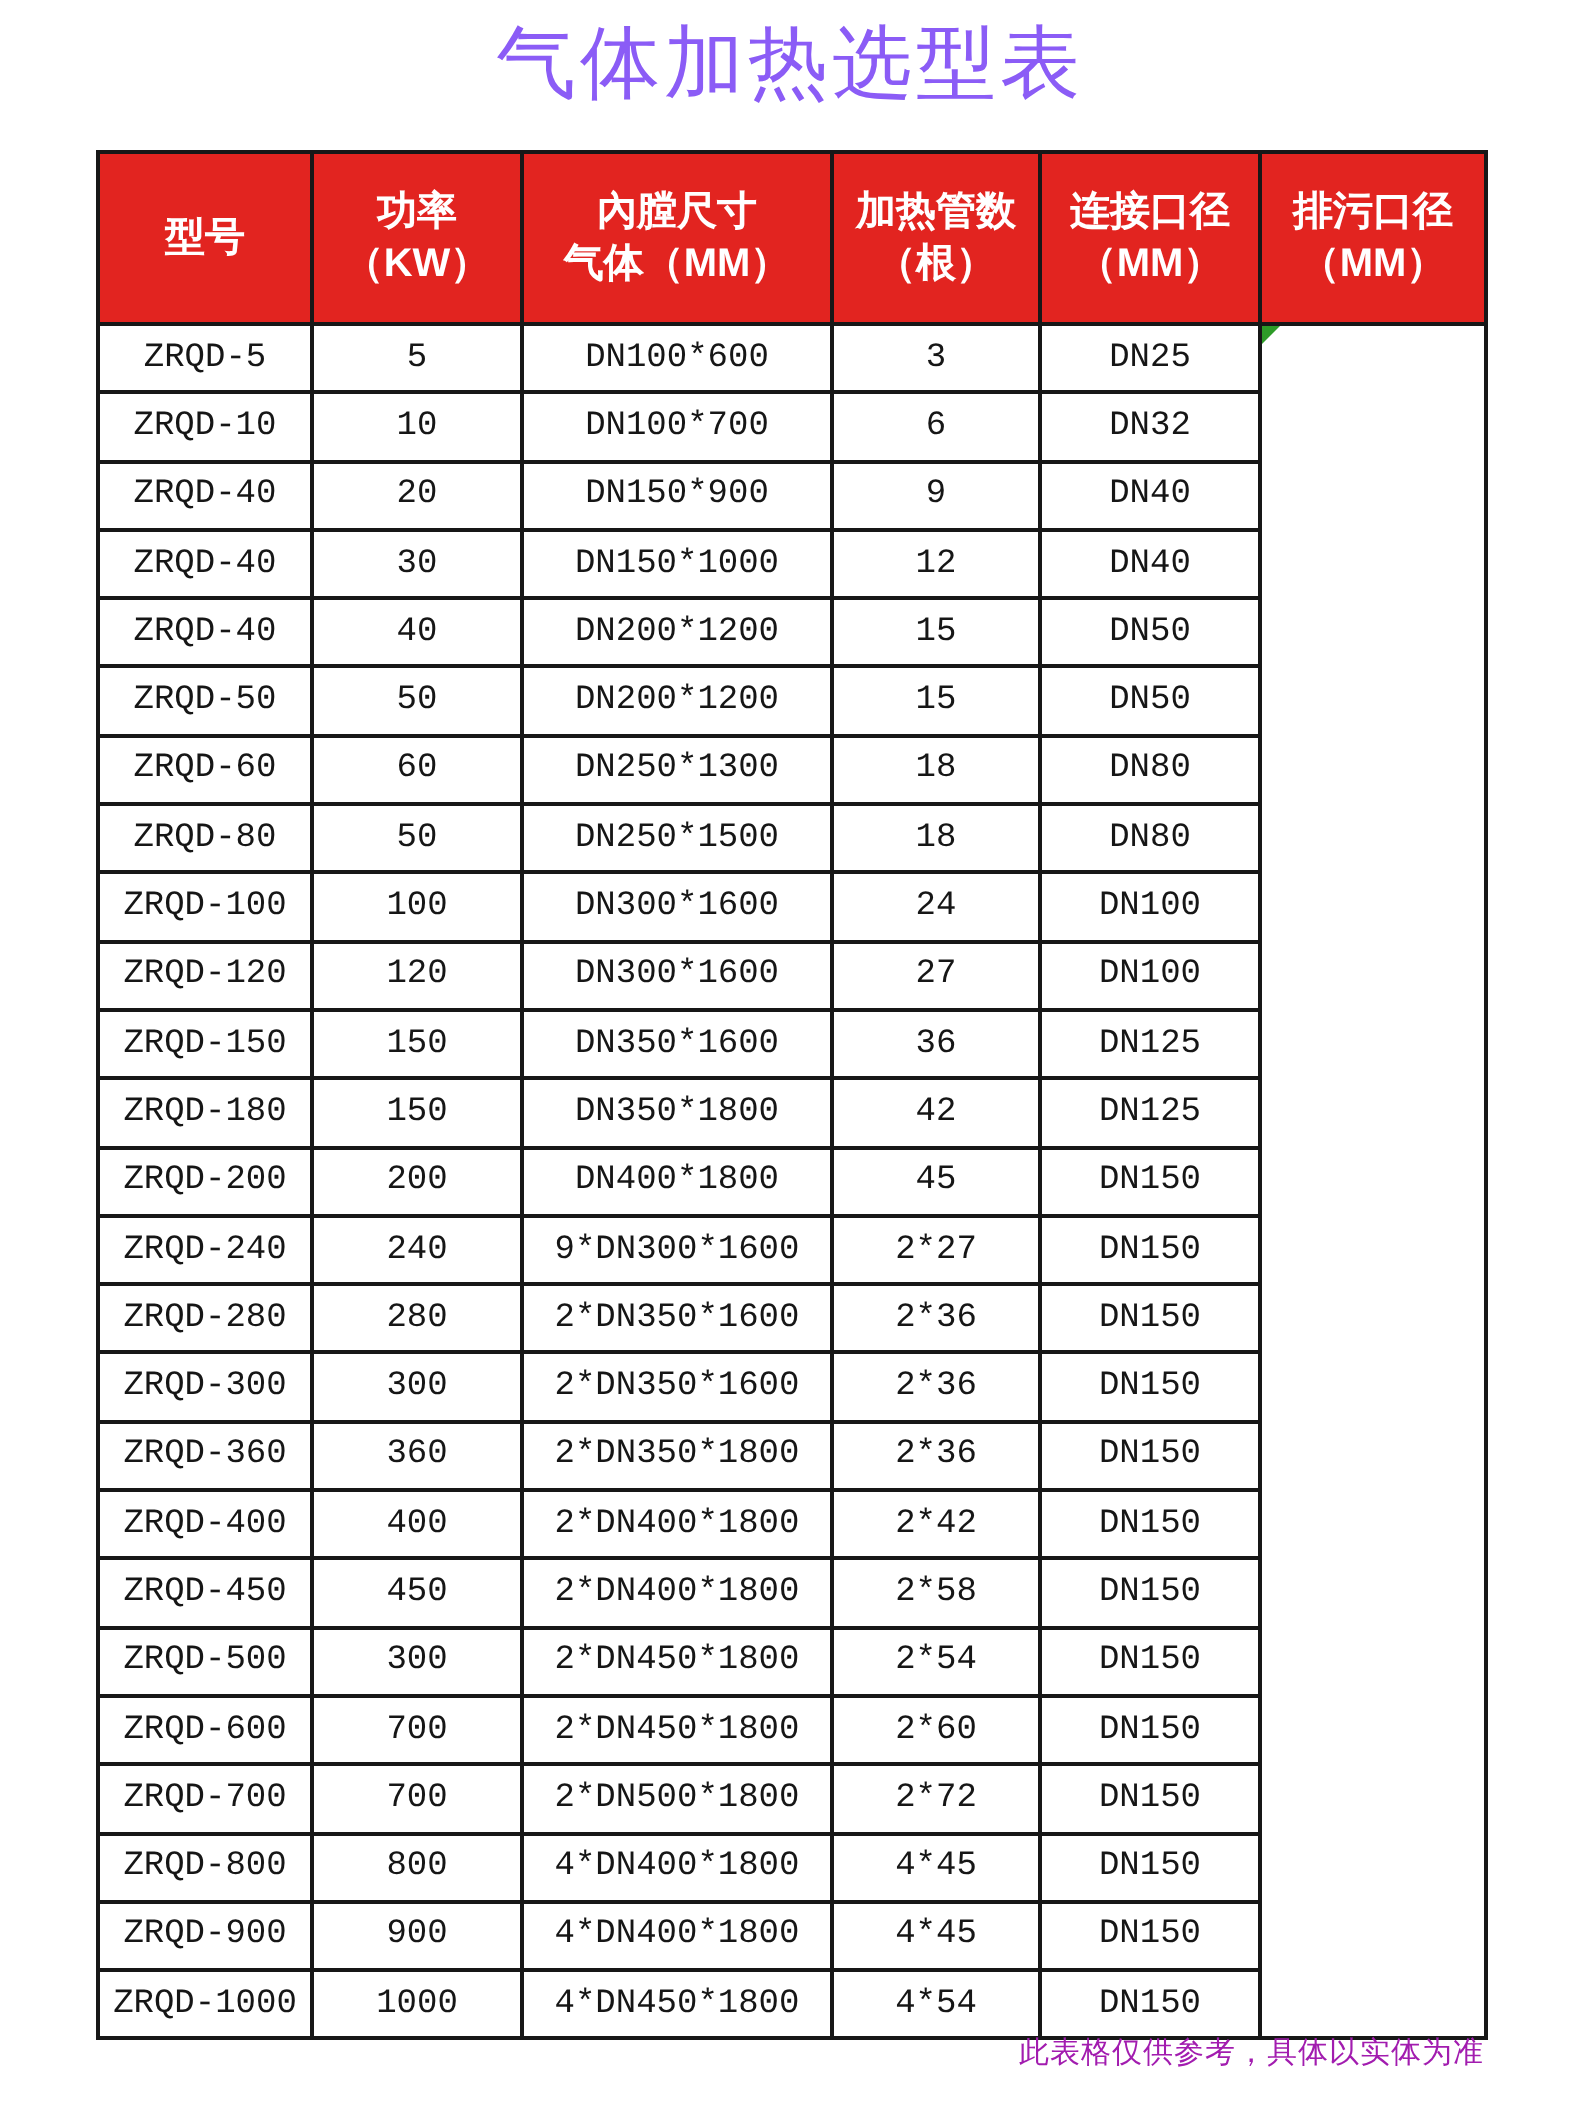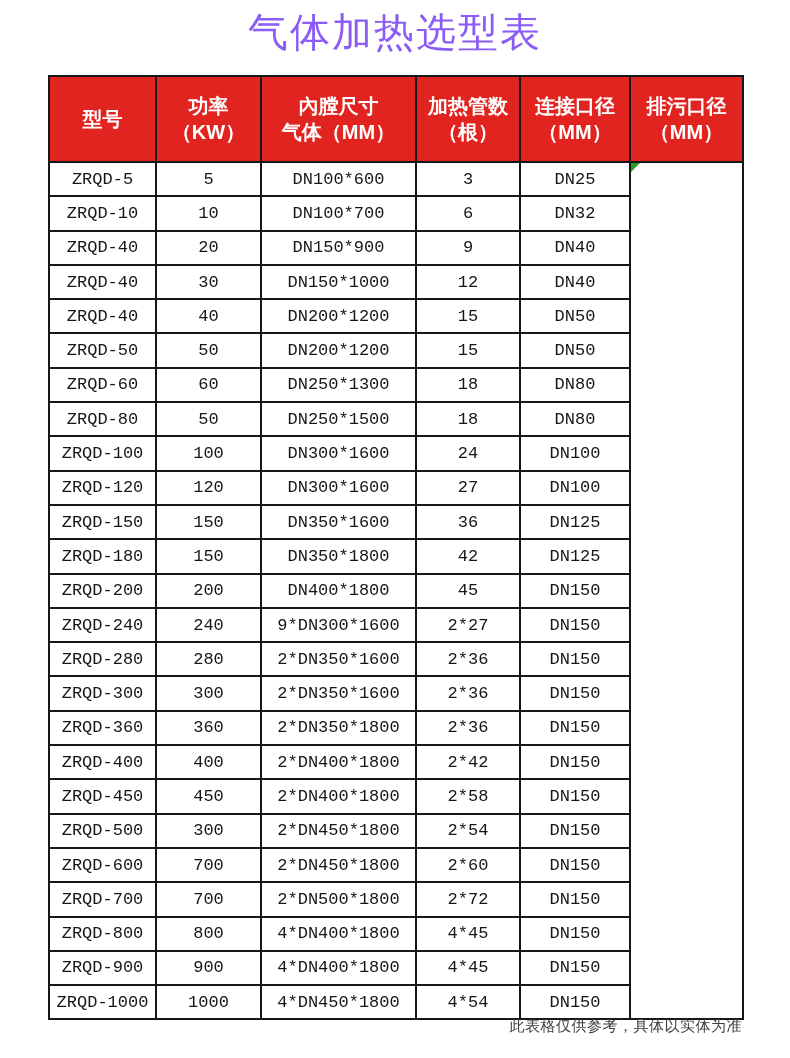--- a/index.html
+++ b/index.html
@@ -74,21 +74,21 @@
     width: 0;
     height: 0;
     border-top: 9px solid #2e9b28;
     border-right: 9px solid transparent;
   }
   .footnote {
     position: absolute;
     top: 1017px;
     right: 48px;
     font-size: 15px;
-    color: #404040;
+    color: #a21caf;
     letter-spacing: 0.5px;
     white-space: nowrap;
   }
 </style>
 </head>
 <body>
 
 <div class="page-title">气体加热选型表</div>
 
 <table class="spec-table">

